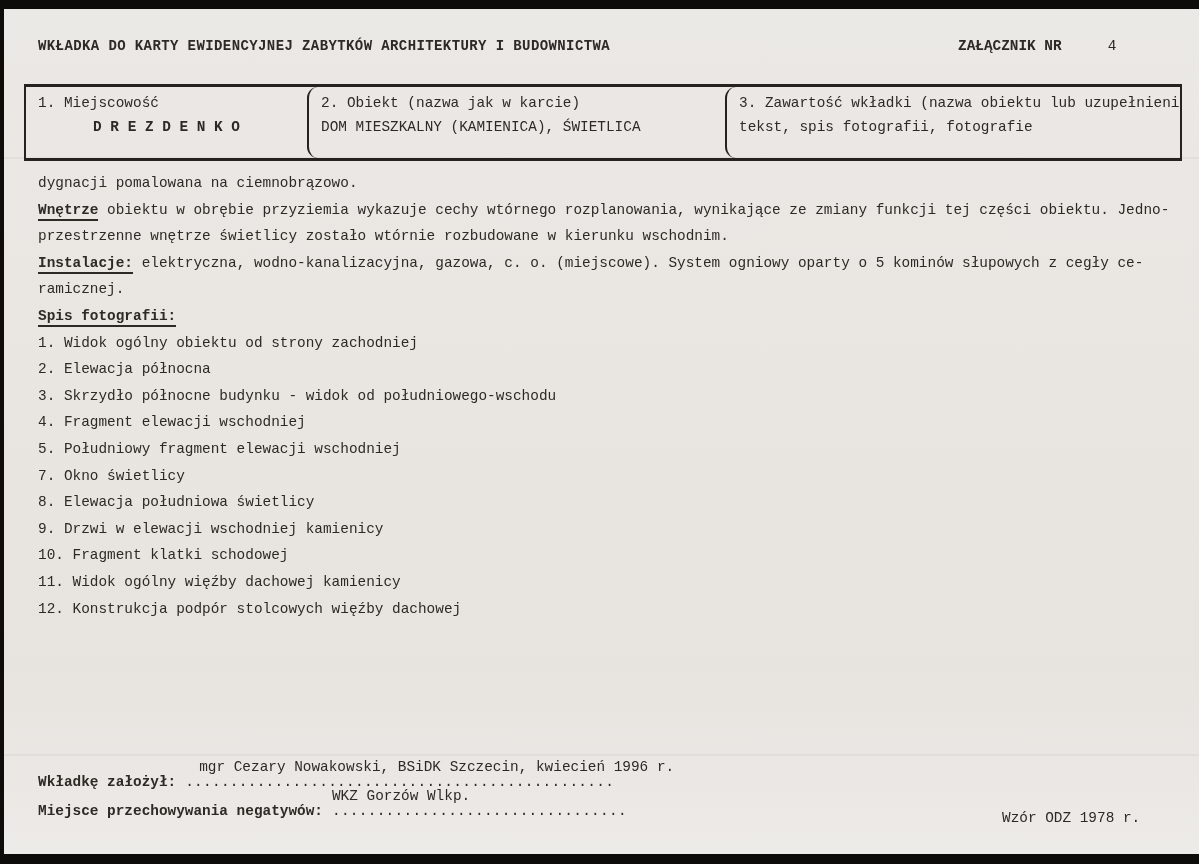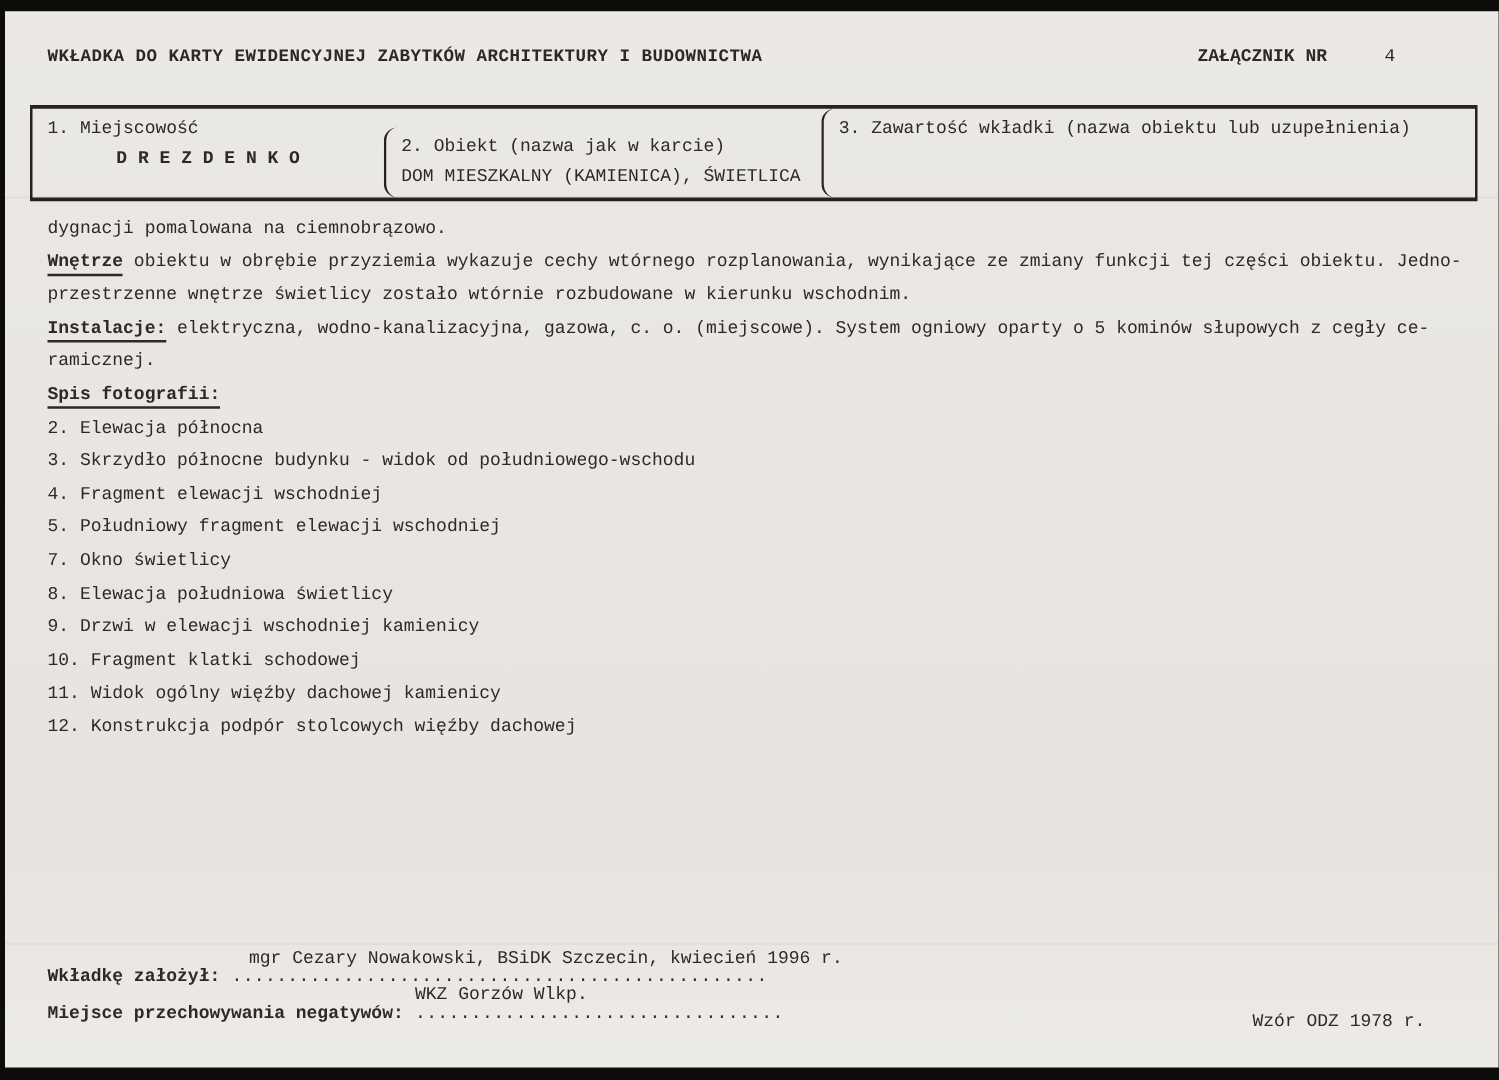--- a/index.html
+++ b/index.html
@@ -31,21 +31,21 @@
   }
   .att-num{margin-left:46px;font-weight:normal;}
   .info-table{
     position:absolute;left:24px;top:84px;width:1158px;height:77px;
     display:flex;box-sizing:border-box;
     border:2px solid #26231f;border-top-width:3px;border-bottom-width:3px;
   }
   .cell{box-sizing:border-box;padding:8px 12px 0 12px;overflow:hidden;border-radius:11px;}
   .cell + .cell{border-left:2px solid #26231f;}
   .c1{width:281px;}
-  .c2{width:350px;margin-top:15px;}
+  .c2{width:418px;}
   .c3{flex:1;}
   .cell .label{font-size:14.4px;white-space:nowrap;}
   .cell .value{margin-top:8px;font-size:14.4px;white-space:nowrap;}
   .c1 .value{font-weight:bold;text-align:center;}
   .body-block{
     position:absolute;left:38px;top:170px;width:1140px;font-size:14.4px;
   }
   .line{height:26.6px;line-height:26.6px;white-space:nowrap;}
   .lead{font-weight:bold;border-bottom:2px solid var(--ink);padding-bottom:1px;}
   .footer-row{position:absolute;font-size:14.4px;white-space:nowrap;}
@@ -79,31 +79,33 @@
     <div class="cell c1">
       <div class="label">1. Miejscowość</div>
       <div class="value">D R E Z D E N K O</div>
     </div>
     <div class="cell c2">
       <div class="label">2. Obiekt (nazwa jak w karcie)</div>
       <div class="value">DOM MIESZKALNY (KAMIENICA), ŚWIETLICA</div>
     </div>
     <div class="cell c3">
       <div class="label">3. Zawartość wkładki (nazwa obiektu lub uzupełnienia)</div>
+      <div class="value">tekst, spis fotografii, fotografie</div>
     </div>
   </div>
 
   <div class="body-block">
     <div class="line"><span class="lead"></span><span>dygnacji pomalowana na ciemnobrązowo.</span></div>
     <div class="line"><span class="lead">Wnętrze</span><span> obiektu w obrębie przyziemia wykazuje cechy wtórnego rozplanowania, wynikające ze zmiany funkcji tej części obiektu. Jedno-</span></div>
     <div class="line"><span class="lead"></span><span>przestrzenne wnętrze świetlicy zostało wtórnie rozbudowane w kierunku wschodnim.</span></div>
     <div class="line"><span class="lead">Instalacje:</span><span> elektryczna, wodno-kanalizacyjna, gazowa, c. o. (miejscowe). System ogniowy oparty o 5 kominów słupowych z cegły ce-</span></div>
     <div class="line"><span class="lead"></span><span>ramicznej.</span></div>
     <div class="line"><span class="lead">Spis fotografii:</span><span></span></div>
 
+    <div class="line">1. Widok ogólny obiektu od strony zachodniej</div>
     <div class="line">2. Elewacja północna</div>
     <div class="line">3. Skrzydło północne budynku - widok od południowego-wschodu</div>
     <div class="line">4. Fragment elewacji wschodniej</div>
     <div class="line">5. Południowy fragment elewacji wschodniej</div>
     <div class="line">7. Okno świetlicy</div>
     <div class="line">8. Elewacja południowa świetlicy</div>
     <div class="line">9. Drzwi w elewacji wschodniej kamienicy</div>
     <div class="line">10. Fragment klatki schodowej</div>
     <div class="line">11. Widok ogólny więźby dachowej kamienicy</div>
     <div class="line">12. Konstrukcja podpór stolcowych więźby dachowej</div>

